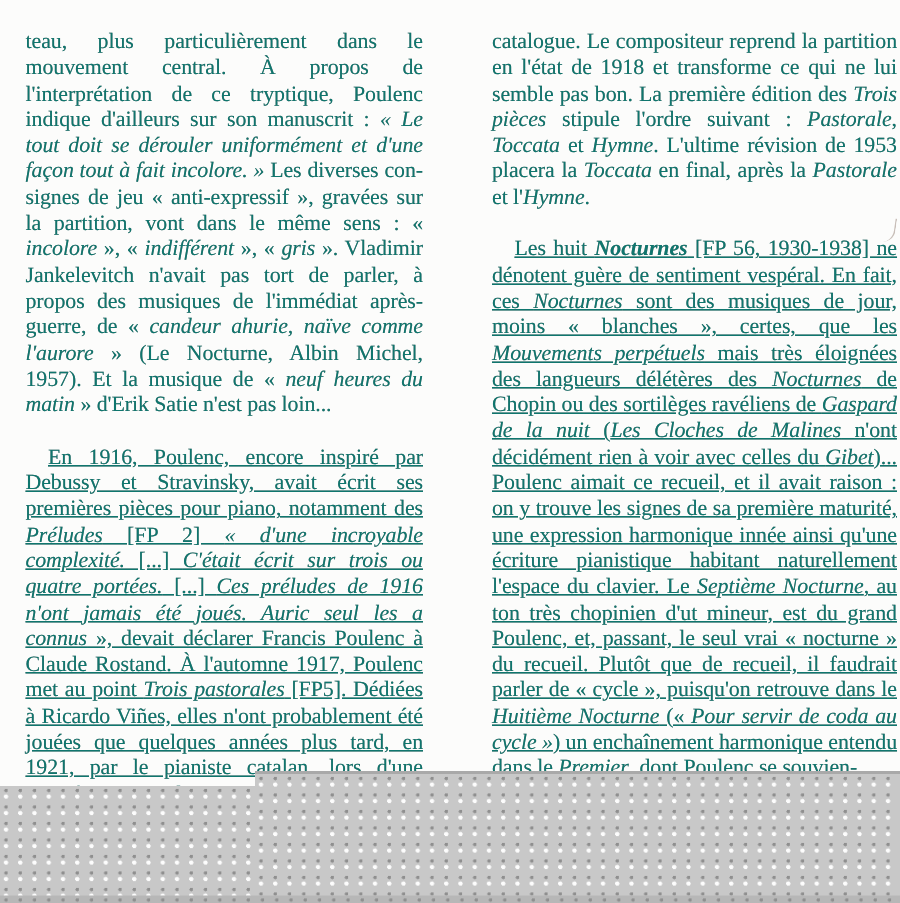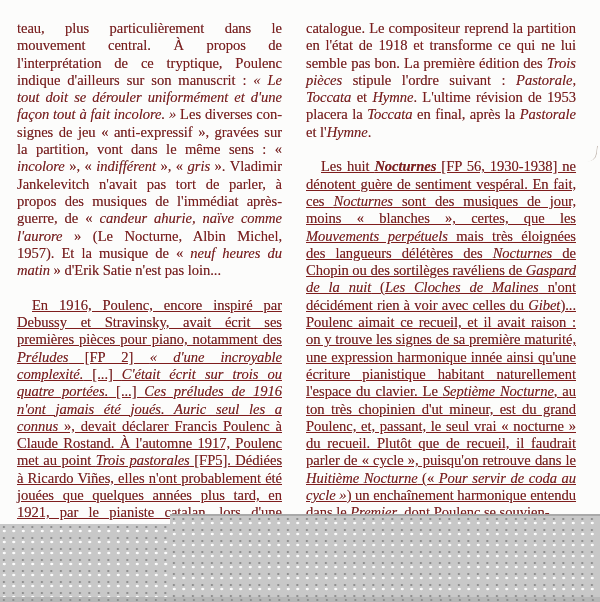--- a/index.html
+++ b/index.html
@@ -1,29 +1,29 @@
 <!DOCTYPE html>
 <html><head>
 <meta charset="utf-8">
 <style>
   html,body{margin:0;padding:0;}
   body{width:600px;height:602px;background:#e9e9e9;font-family:"Liberation Serif","DejaVu Serif",serif;}
   .page{
     position:relative;width:600px;height:602px;overflow:hidden;
-    background:#fcfcfb;color:#7f1d1d;
+    background:#fcfcfb;color:#0f766e;
     text-shadow:0 0 .3px rgba(65,41,43,.55);
   }
   .col{
     position:absolute;top:20px;
     text-align:justify;
     font-size:14.6px;line-height:17.3px;
     letter-spacing:-0.05px;
   }
   .col-left{left:17px;width:265px;}
-  .col-right{left:306px;width:270px;}
+  .col-right{left:328px;width:270px;}
   .para{margin:0;}
   .para + .para{margin-top:17.3px;text-decoration:underline;}
   .para.ind{text-indent:15px;}
   .s-n{font-style:normal;}
   .s-i{font-style:italic;}
   .s-bi{font-style:italic;font-weight:bold;}
   .gray{
     position:absolute;
     background-color:#c8c8c8;
     background-image:

